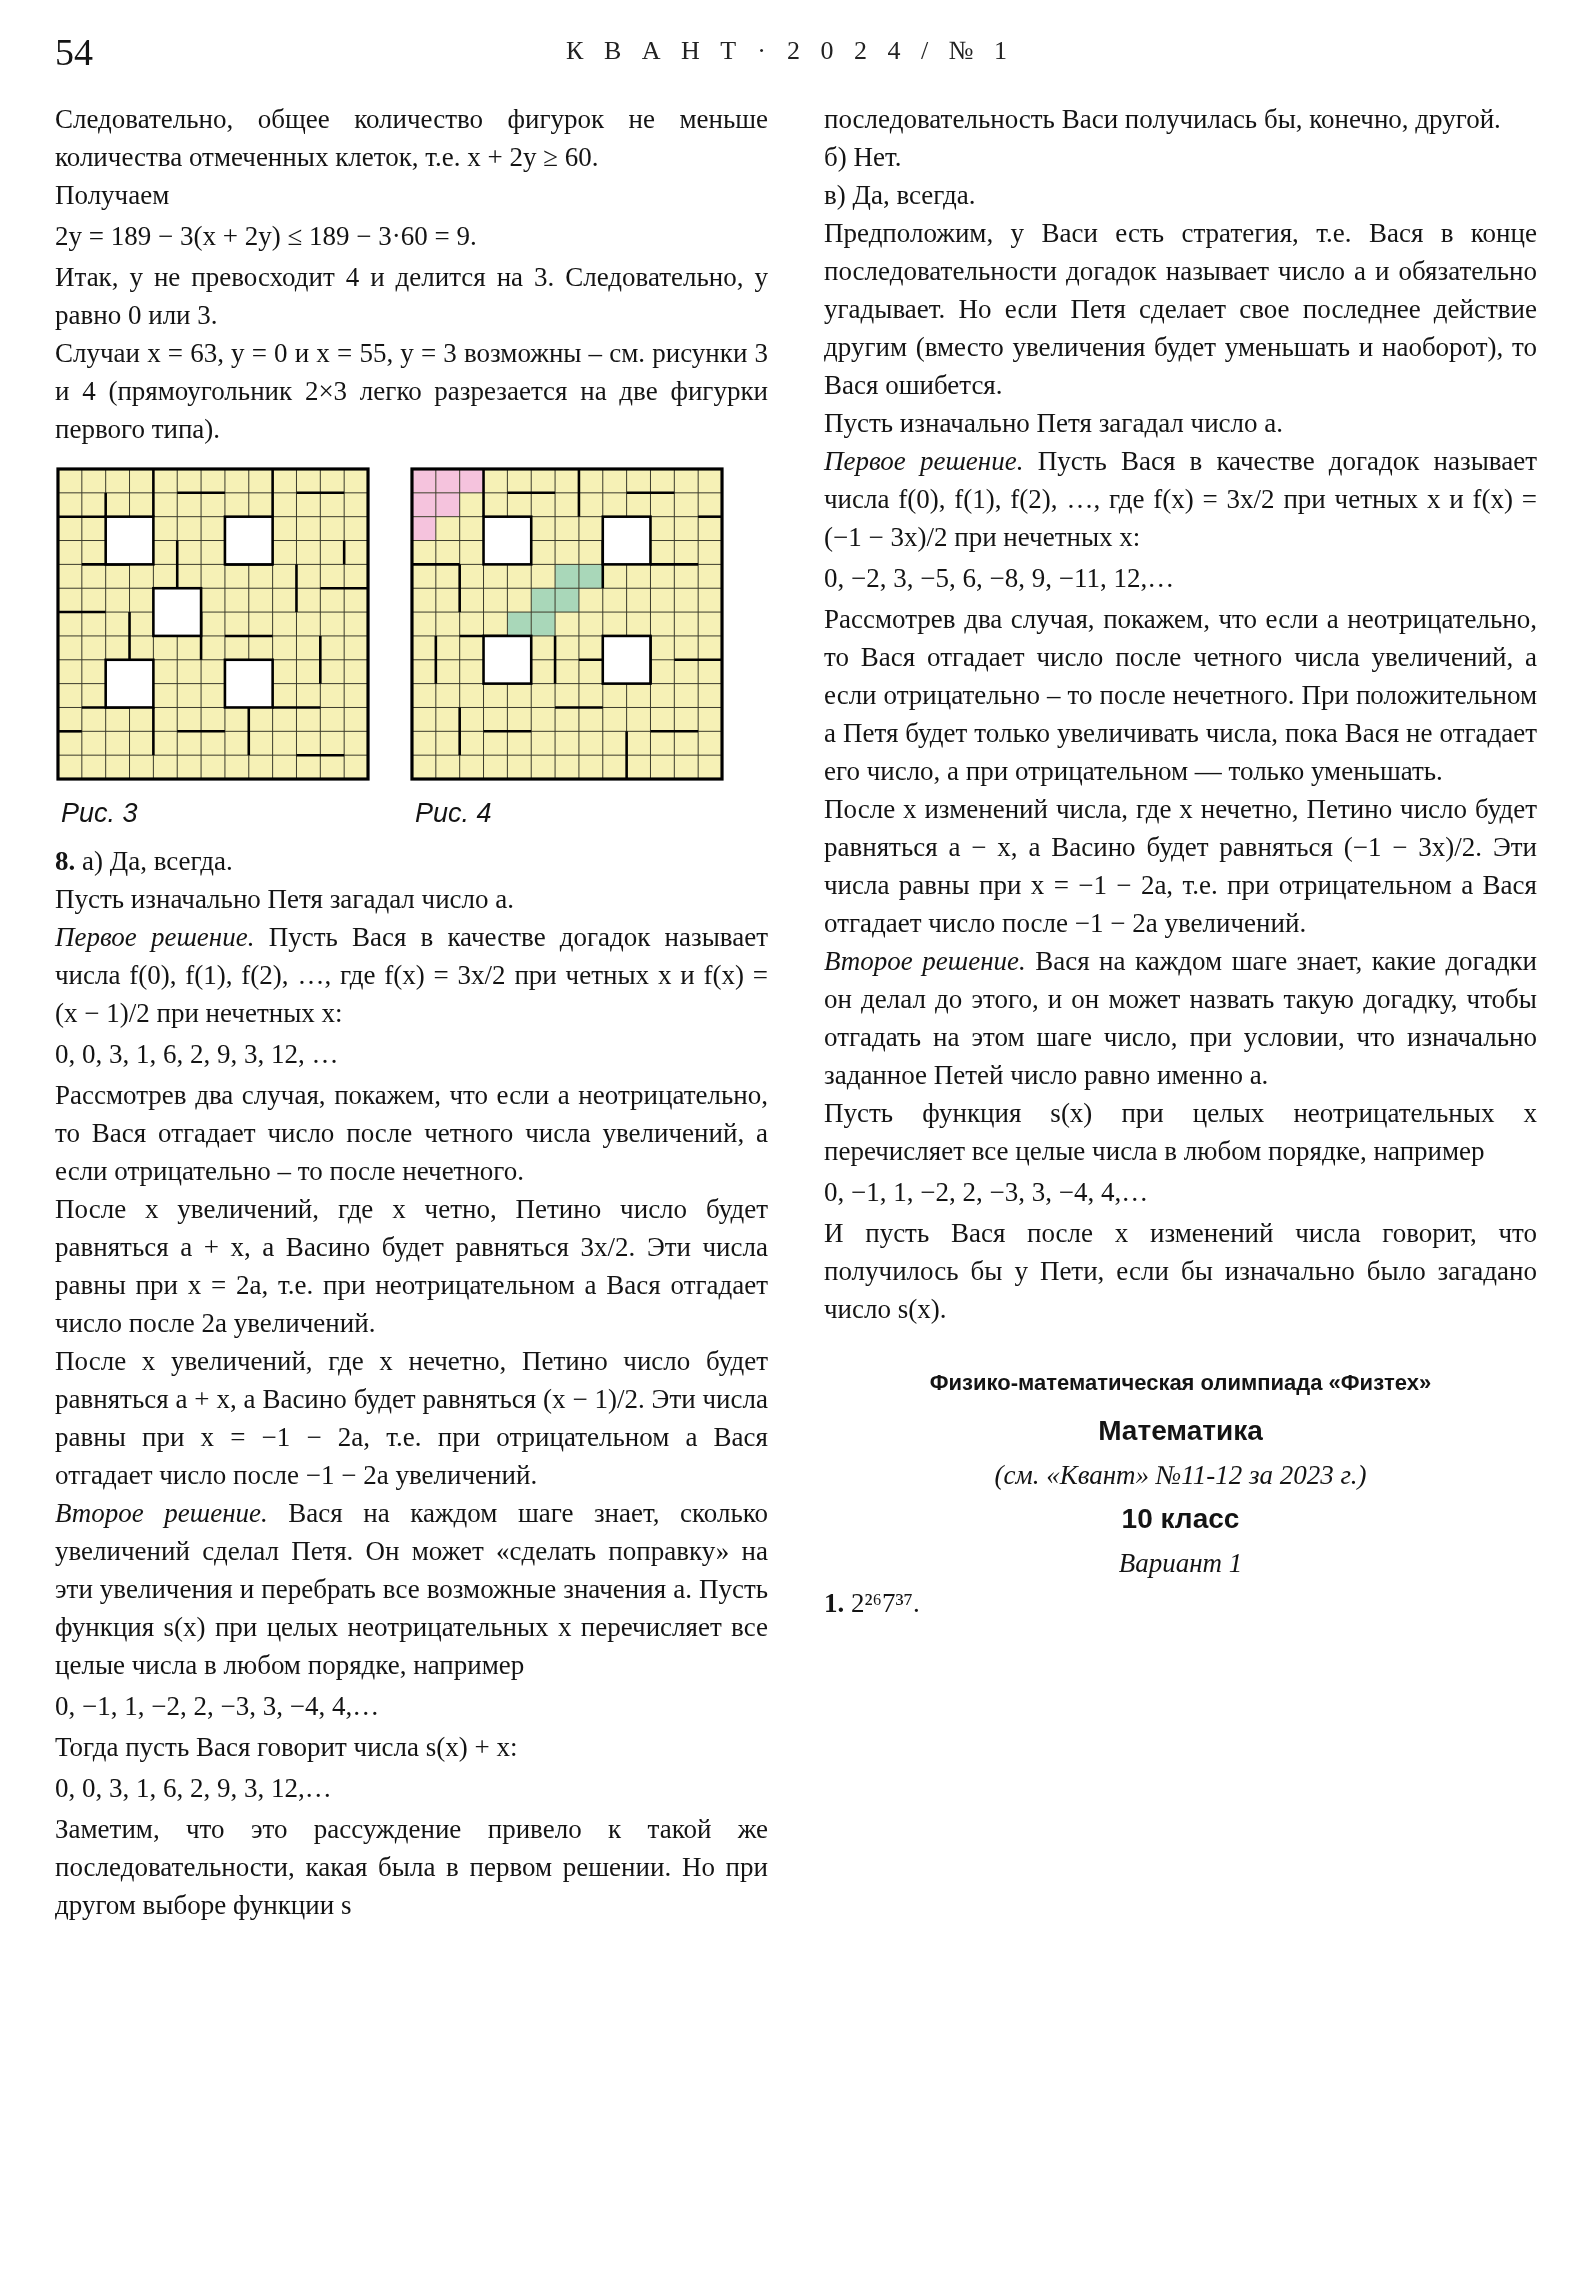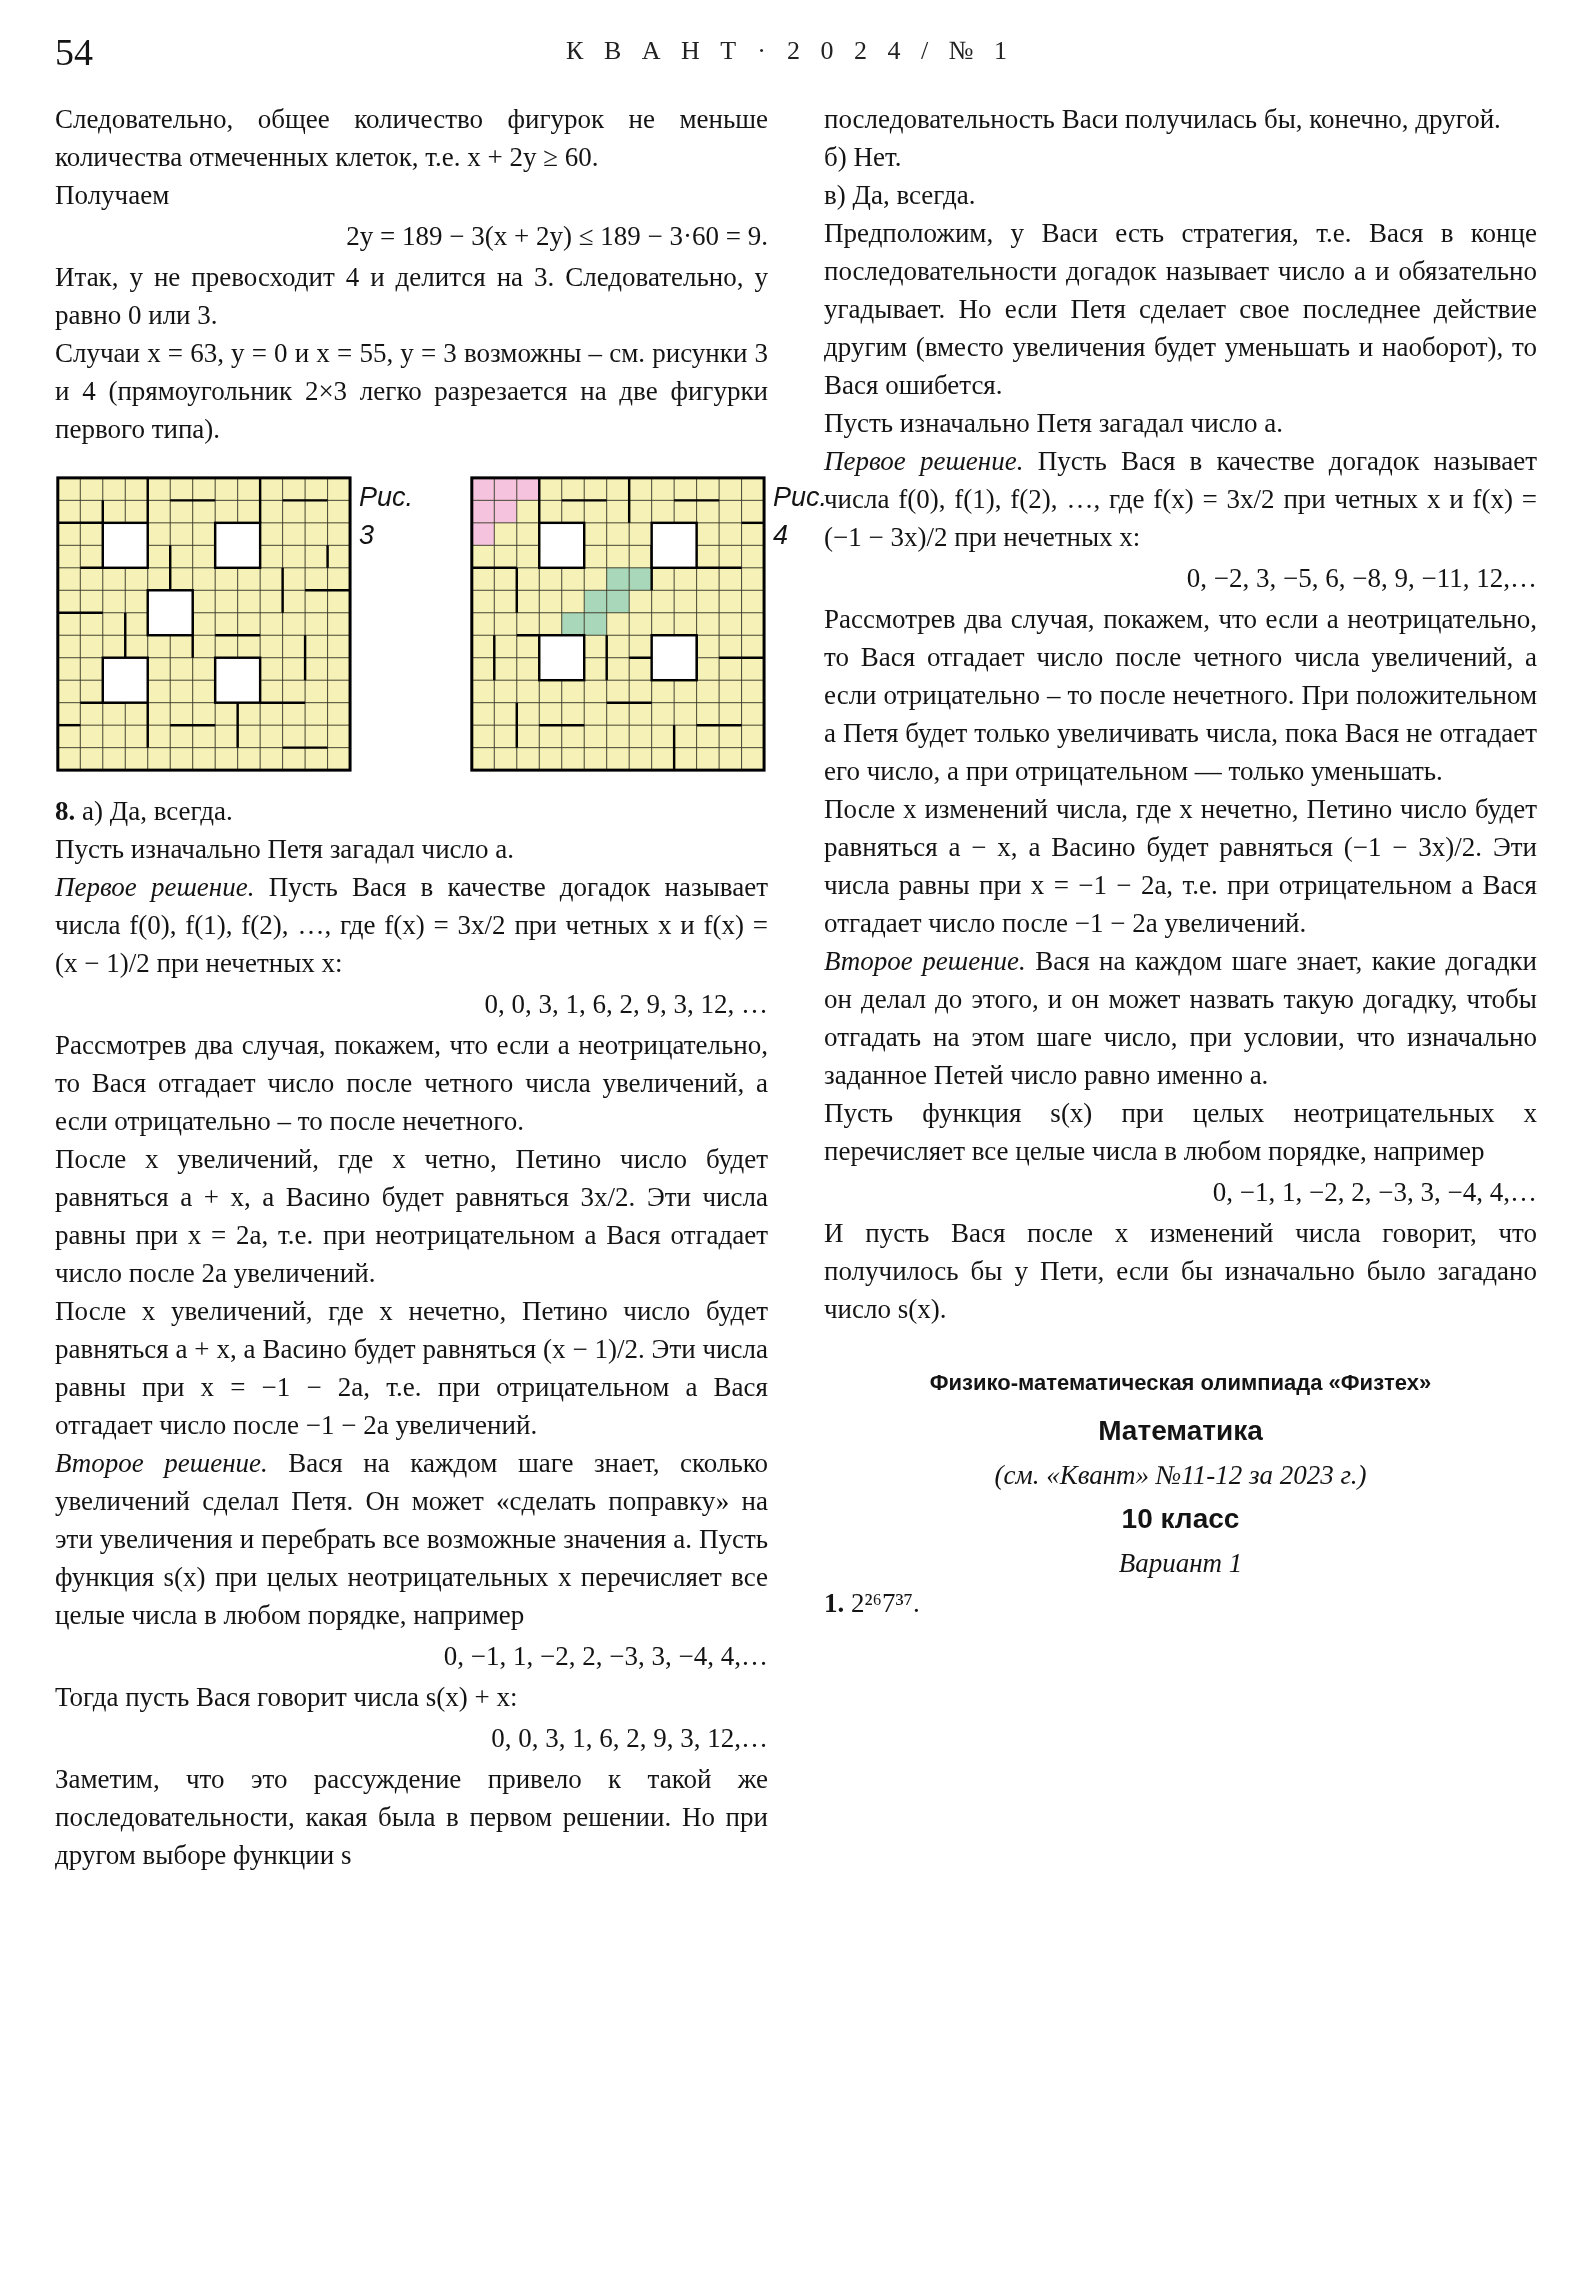--- a/index.html
+++ b/index.html
@@ -9,29 +9,29 @@
   .header{position:relative;height:52px;}
   .pnum{font-size:38px;line-height:52px;}
   .ptitle{position:absolute;left:0;right:12px;top:10px;text-align:center;
           font-size:26px;letter-spacing:7px;color:#222;}
   .ptitle .sep{padding:0 14px;}
   .columns{display:flex;gap:56px;margin-top:22px;}
   .col{width:713px;font-size:27px;line-height:38px;text-align:justify;hyphens:auto;}
   p.para{margin:0;}
   .lead-bold{font-weight:bold;}
   .lead-italic{font-style:italic;}
-  .math-center{text-align:right;margin:3px 0;}
+  .math-center{text-align:left;margin:3px 0;}
   .h1{font-family:"Liberation Sans","DejaVu Sans",sans-serif;font-weight:700;
       font-size:22px;line-height:42px;text-align:center;margin:34px 30px 8px 30px;}
   .h2{font-family:"Liberation Sans","DejaVu Sans",sans-serif;font-weight:700;
       font-size:28px;line-height:38px;text-align:center;margin:6px 0;}
   .ci{text-align:center;font-style:italic;margin:2px 0;}
   .figures-wrap{margin:18px 0 10px 0;}
   .figures-row{display:flex;gap:38px;}
-  .figure{display:flex;}
+  .figure{display:flex;flex-direction:column;}
   .figure svg{display:block;}
   .caption{font-family:"Liberation Sans","DejaVu Sans",sans-serif;font-style:italic;
            font-size:27px;margin:12px 0 0 6px;text-align:left;}
 </style>
 </head>
 <body>
 
 <div class="page">
   <div class="header">
     <span class="pnum">54</span>

